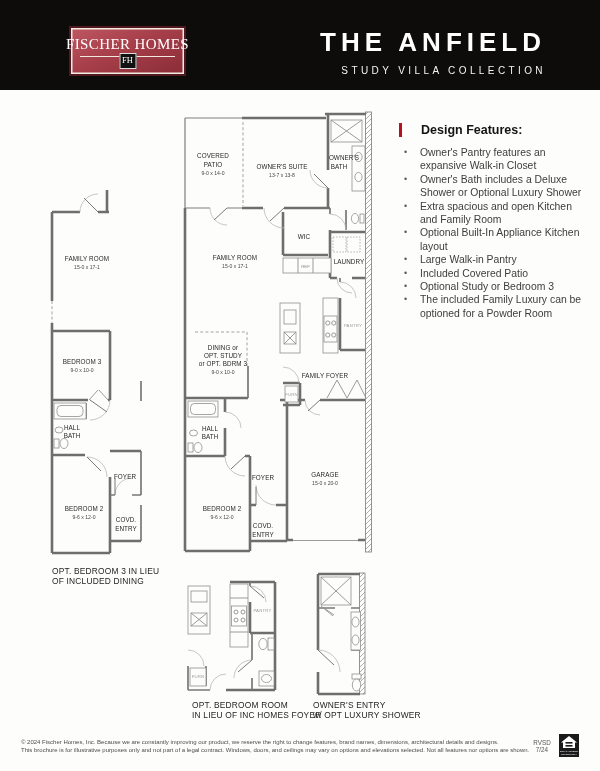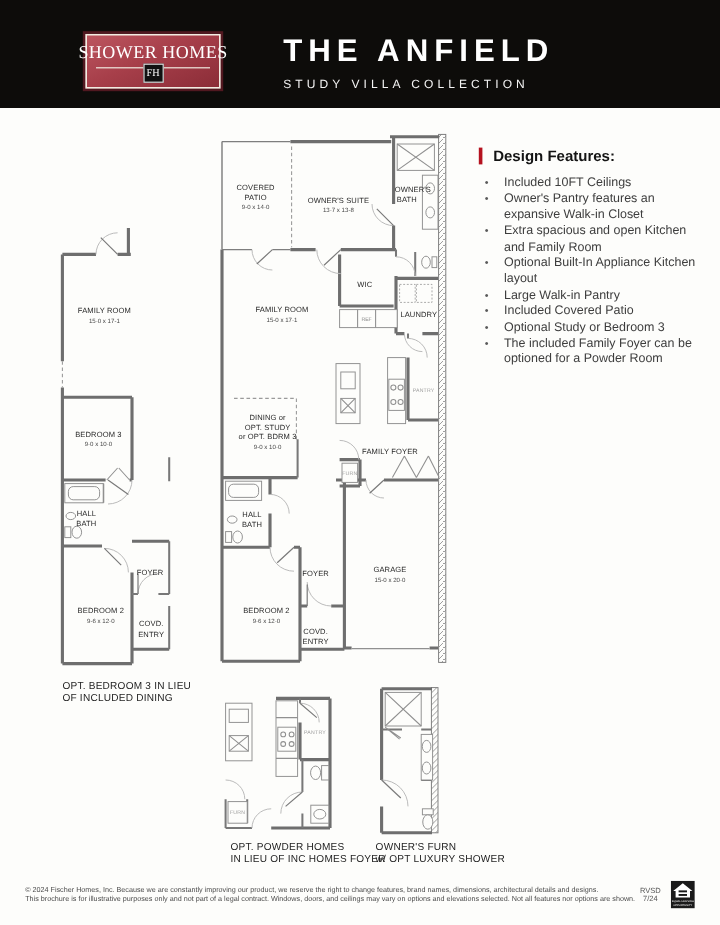--- a/index.html
+++ b/index.html
@@ -12,28 +12,28 @@
           background:linear-gradient(155deg,#bd5761 0%, #a73f4a 45%, #8a2c37 100%);
           border:2px solid #511820; box-shadow:inset 0 0 0 1.5px #f2ece2;
           display:flex; flex-direction:column; align-items:center; }
   .logo-name { font-family:"Liberation Serif",serif; color:#ffffff; font-size:15px;
                letter-spacing:0.4px; margin-top:8px; white-space:nowrap; }
   .logo-rule { width:84%; height:0; border-top:1px solid #f0e9df; margin-top:3px; position:relative; }
   .logo-mono { position:absolute; left:50%; top:-4px; transform:translateX(-50%);
                width:15px; height:14px; background:#111; border:1px solid #ddd;
                color:#fff; font-family:"Liberation Serif",serif; 
                font-size:8.5px; line-height:13px; text-align:center; }
-  .title-block { position:absolute; left:236px; top:27px; width:310px; text-align:left; color:#ffffff; }
+  .title-block { position:absolute; left:236px; top:27px; width:310px; text-align:right; color:#ffffff; }
   .main-title { font-size:26px; font-weight:bold; letter-spacing:5px; white-space:nowrap; }
   .sub-title  { font-size:10px; letter-spacing:3.4px; margin-top:7px; color:#f4f4f4; white-space:nowrap; }
 
   
   .features { position:absolute; left:399px; top:123px; width:192px; }
   .features-heading { font-size:12.5px; font-weight:bold; color:#141414;
-                      border-left:3px solid #b5121f; padding-left:9px; margin:0 0 9px 0; }
+                      border-left:3px solid #b5121f; padding-left:19px; margin:0 0 9px 0; }
   .features ul { list-style:none; margin:0; padding:0; }
   .features li { position:relative; padding-left:21px; font-size:10.4px; line-height:13.4px;
                  color:#3d3d3d; }
   .features li::before { content:"•"; position:absolute; left:5px; top:0; color:#5a5a5a; font-size:9px; }
 
   
   svg.plan { position:absolute; overflow:visible; }
   svg .w    { stroke:#6e6e6e; stroke-width:2.6; fill:none; }
   svg .w2   { stroke:#787878; stroke-width:1.7; fill:none; }
   svg .t    { stroke:#909090; stroke-width:0.9; fill:none; }
@@ -60,21 +60,21 @@
           font-size:6.3px; line-height:7px; color:#555; }
   .eho { position:absolute; left:559px; top:734px; width:20px; height:23px; }
 </style>
 </head>
 <body>
 
 <div class="page">
 
   <header class="masthead">
     <div class="logo">
-      <div class="logo-name">SHOWER HOMES</div>
+      <div class="logo-name">FISCHER HOMES</div>
       <div class="logo-rule">
         <div class="logo-mono">FH</div>
       </div>
     </div>
     <div class="title-block">
       <div class="main-title">THE ANFIELD</div>
       <div class="sub-title">STUDY VILLA COLLECTION</div>
     </div>
   </header>
 
@@ -191,28 +191,28 @@
       <text class="lbl" x="83" y="418">COVD.</text>
       <text class="lbl" x="83" y="427">ENTRY</text>
       <text class="lbl" x="145" y="367">GARAGE</text>
       <text class="dim" x="145" y="375">15-0 x 20-0</text>
     </g>
   </svg>
 
   <aside class="features">
     <h3 class="features-heading">Design Features:</h3>
     <ul>
-      <li>Included 10FT Ceilings</li>
       <li>Owner's Pantry features an expansive Walk-in Closet</li>
+      <li>Owner's Bath includes a Deluxe Shower or Optional Luxury Shower</li>
       <li>Extra spacious and open Kitchen and Family Room</li>
       <li>Optional Built-In Appliance Kitchen layout</li>
       <li>Large Walk-in Pantry</li>
       <li>Included Covered Patio</li>
       <li>Optional Study or Bedroom 3</li>
-      <li>The included Family Foyer can be optioned for a Powder Room</li>
+      <li>The included Family Luxury can be optioned for a Powder Room</li>
     </ul>
   </aside>
 
   <svg class="plan" style="left:182px; top:574px;" width="118" height="122" viewBox="0 0 118 122">
     <g>
       <path class="w" d="M48 8 H93 M93 8 V116 M44 116 H93 M68 28 V59 M68 59 H93"></path>
       <path class="w2" d="M6 92 V116 M6 116 H28 M68 8 V12 M70 59 V86 M70 104 V116 M24 92 V112"></path>
     </g>
     <g>
       <path class="arc" d="M68 12 A16 16 0 0 1 84 28 M70 86 A18 18 0 0 0 52 104 M22 92 A16 16 0 0 0 6 76 M28 116 A16 16 0 0 1 44 100"></path>
@@ -235,21 +235,21 @@
       <rect class="fx" x="77" y="97" width="15" height="15"></rect>
       <ellipse class="fx" cx="84.5" cy="104.5" rx="5" ry="4"></ellipse>
       <rect class="fx" x="8" y="94" width="16" height="18"></rect>
     </g>
     <g>
       <text class="sm" x="80.5" y="38">PANTRY</text>
       <text class="sm" x="16" y="104">FURN</text>
     </g>
   </svg>
   <div class="plan-caption" style="left:192px; top:701px;">
-    <div>OPT. POWDER HOMES</div>
+    <div>OPT. BEDROOM ROOM</div>
     <div>IN LIEU OF INC HOMES FOYER</div>
   </div>
 
   <svg class="plan" style="left:315px; top:572px;" width="55" height="124" viewBox="0 0 55 124">
     <defs>
       <pattern id="hB" width="5" height="5" patternUnits="userSpaceOnUse">
         <path d="M0 5 L5 0" stroke="#9a9a9a" stroke-width="0.8"></path>
       </pattern>
     </defs>
     <rect x="44.5" y="1" width="5.5" height="121" fill="url(#hB)" stroke="#7b7b7b" stroke-width="0.8"></rect>
@@ -266,21 +266,21 @@
       <rect class="fx" x="6" y="5" width="30" height="28"></rect>
       <path class="t" d="M6 5 L36 33 M6 33 L36 5"></path>
       <rect class="fx" x="36" y="40" width="9.5" height="38"></rect>
       <ellipse class="fx" cx="40.5" cy="50" rx="3.6" ry="5"></ellipse>
       <ellipse class="fx" cx="40.5" cy="68" rx="3.6" ry="5"></ellipse>
       <rect class="fx" x="37" y="102" width="9" height="5"></rect>
       <ellipse class="fx" cx="41.5" cy="113" rx="4.2" ry="6"></ellipse>
     </g>
   </svg>
   <div class="plan-caption" style="left:313px; top:701px;">
-    <div>OWNER'S FURN</div>
+    <div>OWNER'S ENTRY</div>
     <div>w/ OPT LUXURY SHOWER</div>
   </div>
 
   <footer>
     <div class="disclaimer">
       <div>© 2024 Fischer Homes, Inc. Because we are constantly improving our product, we reserve the right to change features, brand names, dimensions, architectural details and designs.</div>
       <div>This brochure is for illustrative purposes only and not part of a legal contract. Windows, doors, and ceilings may vary on options and elevations selected. Not all features nor options are shown.</div>
     </div>
     <div class="rvsd">
       <div>RVSD</div>

